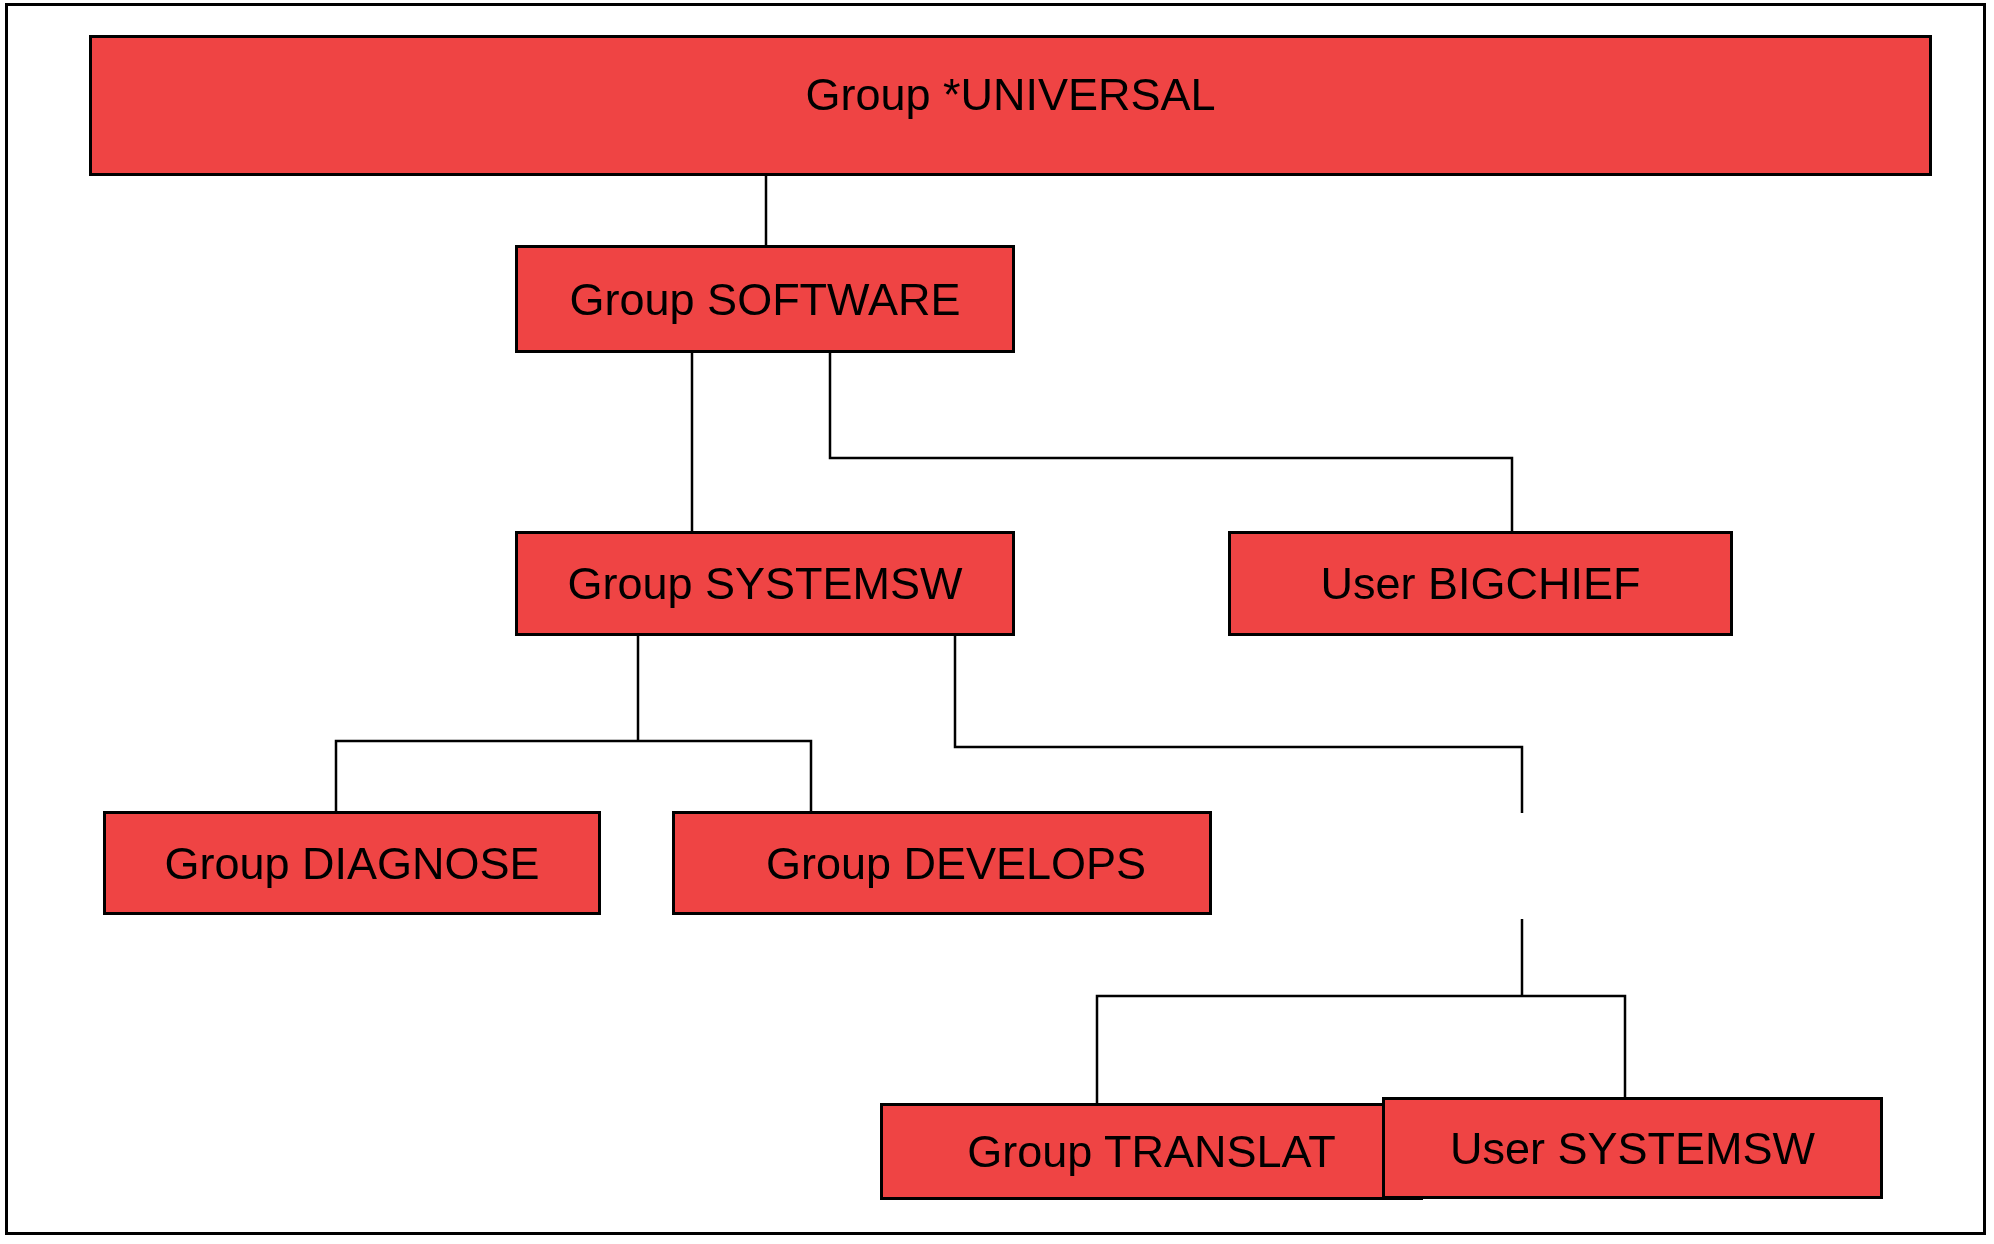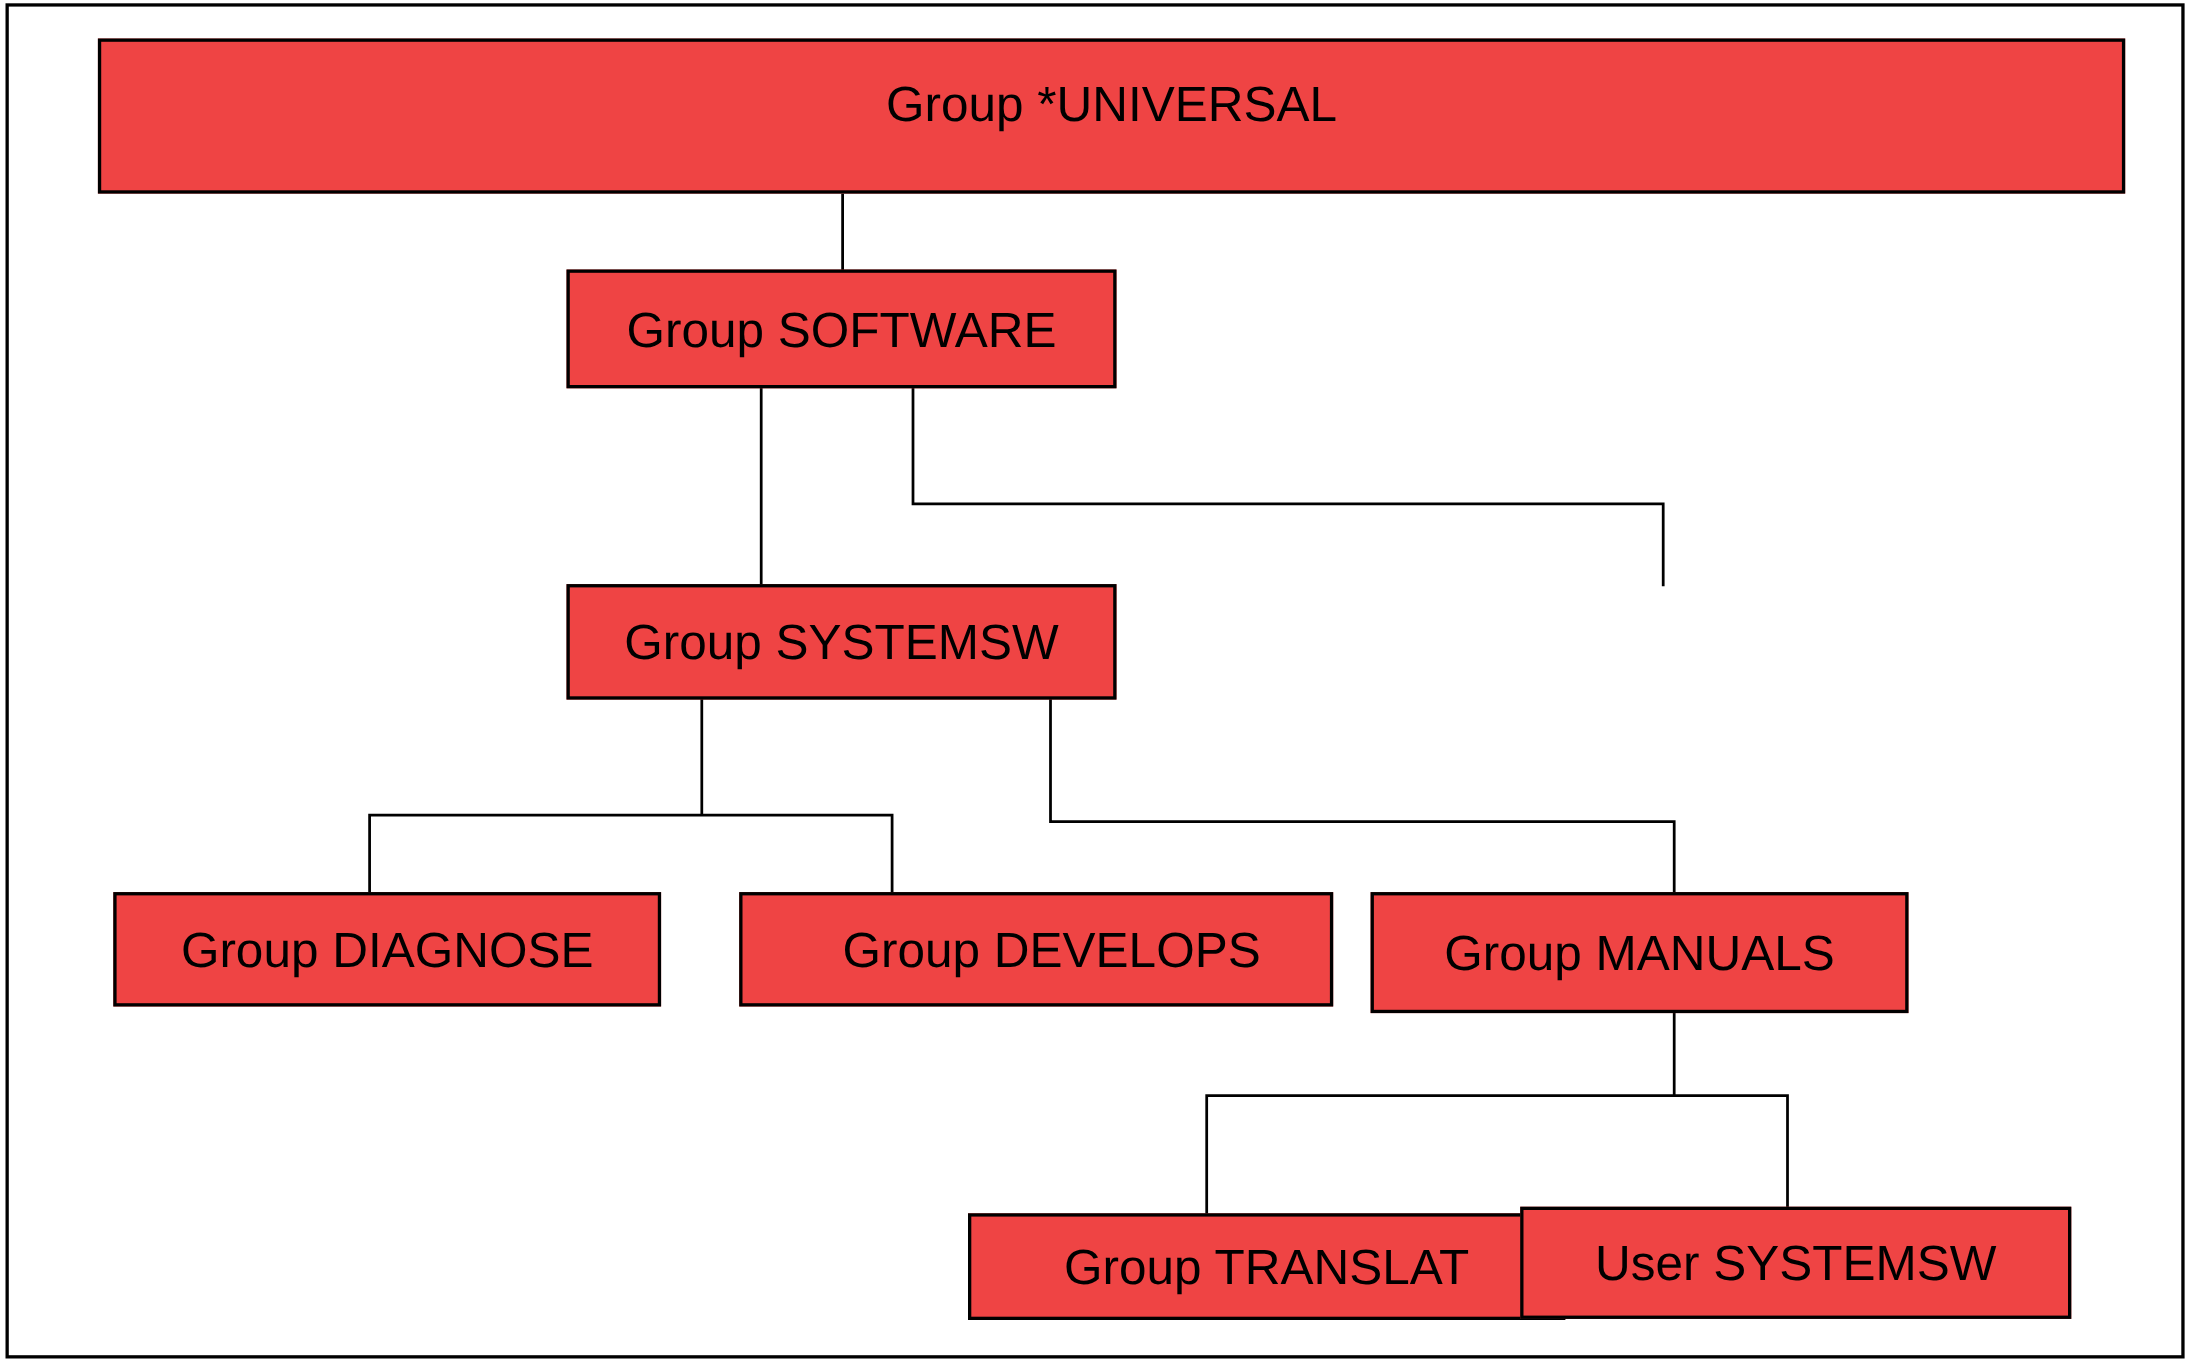--- a/index.html
+++ b/index.html
@@ -91,32 +91,32 @@
   </div>
 
   <div class="node" id="node-software">
     <span>Group SOFTWARE</span>
   </div>
 
   <div class="node" id="node-systemsw">
     <span>Group SYSTEMSW</span>
   </div>
 
+  <div class="node" id="node-bigchief">
+    <span>User BIGCHIEF</span>
+  </div>
 
   <div class="node" id="node-diagnose">
     <span>Group DIAGNOSE</span>
   </div>
 
   <div class="node" id="node-develops">
     <span>Group DEVELOPS</span>
   </div>
 
-  <div class="node" id="node-manuals">
-    <span>Group MANUALS</span>
-  </div>
 
   <div class="node" id="node-translat">
     <span>Group TRANSLAT</span>
   </div>
 
   <div class="node" id="node-evaprint">
     <span>User SYSTEMSW</span>
   </div>
 
 </div>

